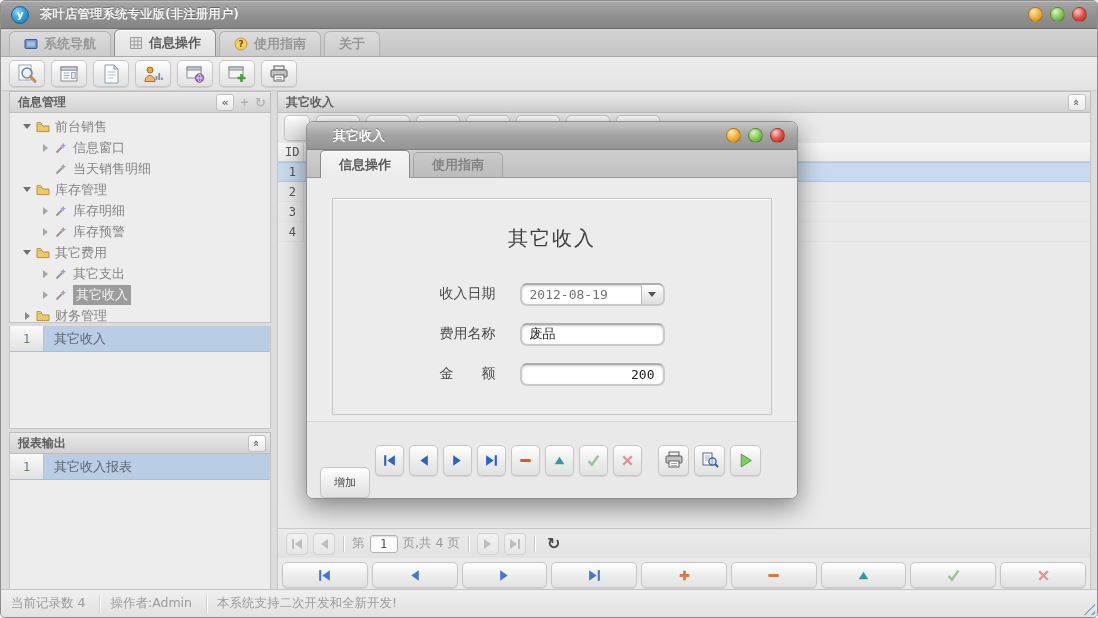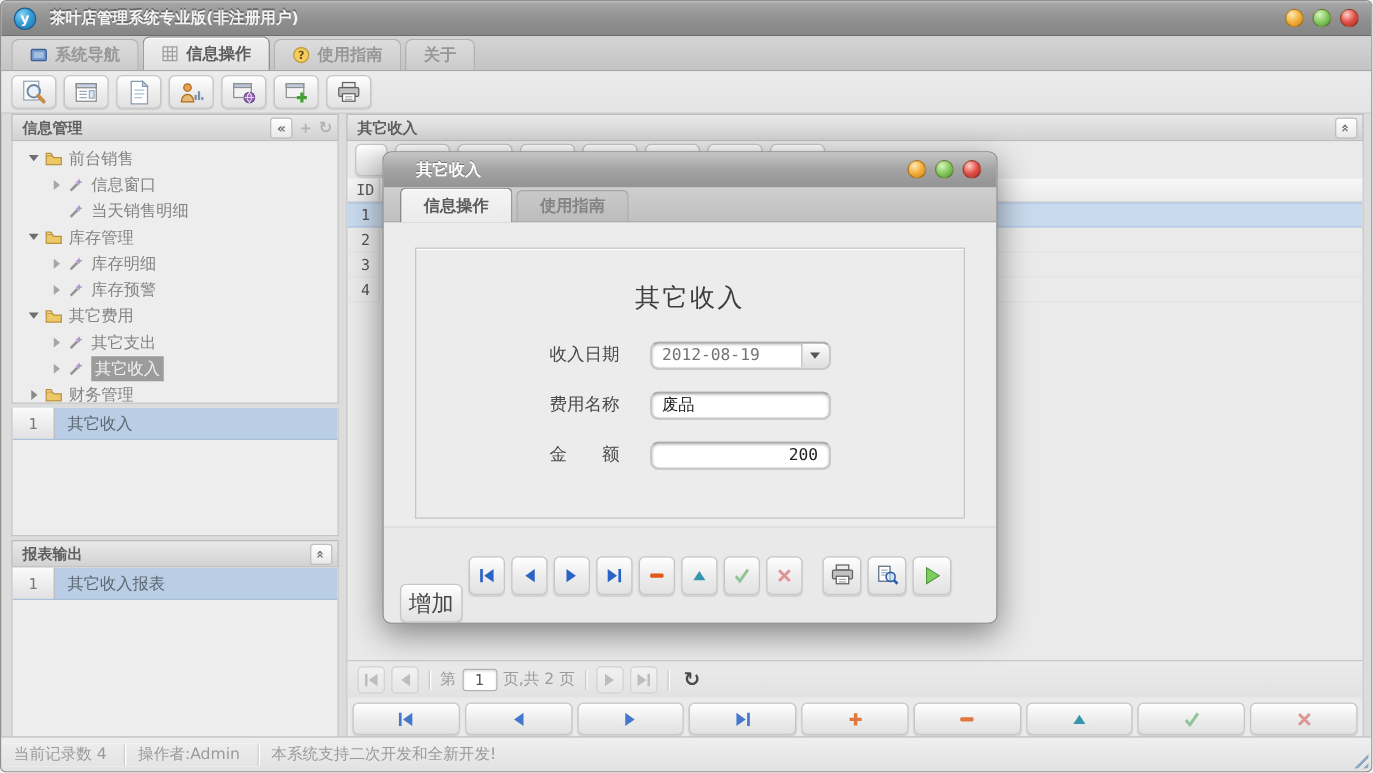--- a/index.html
+++ b/index.html
@@ -122,37 +122,37 @@
     display:flex; align-items:flex-end; padding-left:13px; }
   .dtab { height:25px; padding:0 18px; display:flex; align-items:center; margin-right:3px;
     border:1px solid #a5a5a5; border-bottom:none; border-radius:5px 5px 0 0;
     background:linear-gradient(#c9c9c9,#bcbcbc); color:#838383; font-weight:bold; font-size:13px; cursor:pointer; }
   .dtab.active { height:28px; margin-bottom:-1px; background:linear-gradient(#f4f4f4,#ebebeb);
     border-color:#8a8a8a; color:#5a5a5a; box-shadow:inset 0 1px 0 #fff; }
   .dlg-content { flex:1 1 auto; position:relative; background:#ececec; }
   .fieldset { position:absolute; left:25px; right:25px; top:20px; bottom:6px; border:1px solid #c5c5c5;
     box-shadow:inset 0 1px 0 #fff; display:flex; flex-direction:column; align-items:center; }
   .form-title { margin-top:26px; font-size:20px; color:#3d3d3d; letter-spacing:2px; }
-  .form-rows { margin-top:20px; display:flex; flex-direction:column; gap:16px; }
+  .form-rows { margin-top:30px; display:flex; flex-direction:column; gap:16px; }
   .frow { display:flex; align-items:center; height:24px; }
   .flabel { width:62px; font-size:14px; color:#4a4a4a; margin-right:18px; white-space:pre; }
   .aqua { height:23px; width:145px; background:#fff; border:2px solid #c9c9c9; border-top-color:#adadad;
     border-radius:7px; box-shadow:inset 0 1px 2px rgba(0,0,0,.22); display:flex; align-items:center; overflow:hidden; }
   .aqua input { border:none; outline:none; background:transparent; width:100%; height:100%; padding:0 8px;
     font-family:"DejaVu Sans Mono","Liberation Mono",monospace; font-size:13px; color:#222; }
   .aqua input.cn { font-family:"DejaVu Sans","Liberation Sans",sans-serif; }
   .aqua input.num { text-align:right; }
   .combo-val { flex:1; padding-left:8px; font-family:"DejaVu Sans Mono",monospace; font-size:13px; color:#737373; }
   .combo-btn { flex:0 0 22px; height:100%; border-left:1px solid #b8b8b8;
     background:linear-gradient(#fdfdfd,#dedede); display:flex; align-items:center; justify-content:center; cursor:pointer; }
   .combo-arrow { width:0; height:0; border-left:4px solid transparent; border-right:4px solid transparent; border-top:5px solid #555; }
   .dlg-btnbar { flex:0 0 47px; border-top:1px solid #d6d6d6; background:#e9e9e9;
     display:flex; align-items:center; gap:5px; padding:0 13px; }
   .dlg-btn { height:31px; }
-  .w-add { width:50px; font-size:18px; color:#4a4a4a;margin-top:45px; }
+  .w-add { width:50px; font-size:11px; color:#4a4a4a;margin-top:45px; }
   .w-sq { width:29px; }
   .w-md { width:31px; }
 
   .ic { display:block; }
   .c-blue { color:#2b63c4; } .c-blue2 { color:#4577cc; } .c-minus { color:#e2581a; }
   .c-plus { color:#e07840; } .c-tri { color:#3796ae; } .c-chk { color:#93c497; }
   .c-x { color:#dd9595; } .c-play { color:#7ccf5e; } .c-gray { color:#bdbdbd; }
 </style>
 </head>
 <body>
@@ -516,21 +516,21 @@
             </svg>
           </div>
         <div class="pg-btn">
             <svg class="ic c-gray" width="14" height="12">
               <use href="#sym-prev"></use>
             </svg>
           </div>
         <div class="pg-div"></div>
         <span>第</span>
         <input class="page-input" value="1" style="">
-        <span>页,共 2 页</span>
+        <span>页,共 4 页</span>
         <div class="pg-div"></div>
         <div class="pg-btn">
             <svg class="ic c-gray" width="14" height="12">
               <use href="#sym-next"></use>
             </svg>
           </div>
         <div class="pg-btn">
             <svg class="ic c-gray" width="14" height="12">
               <use href="#sym-last"></use>
             </svg>

